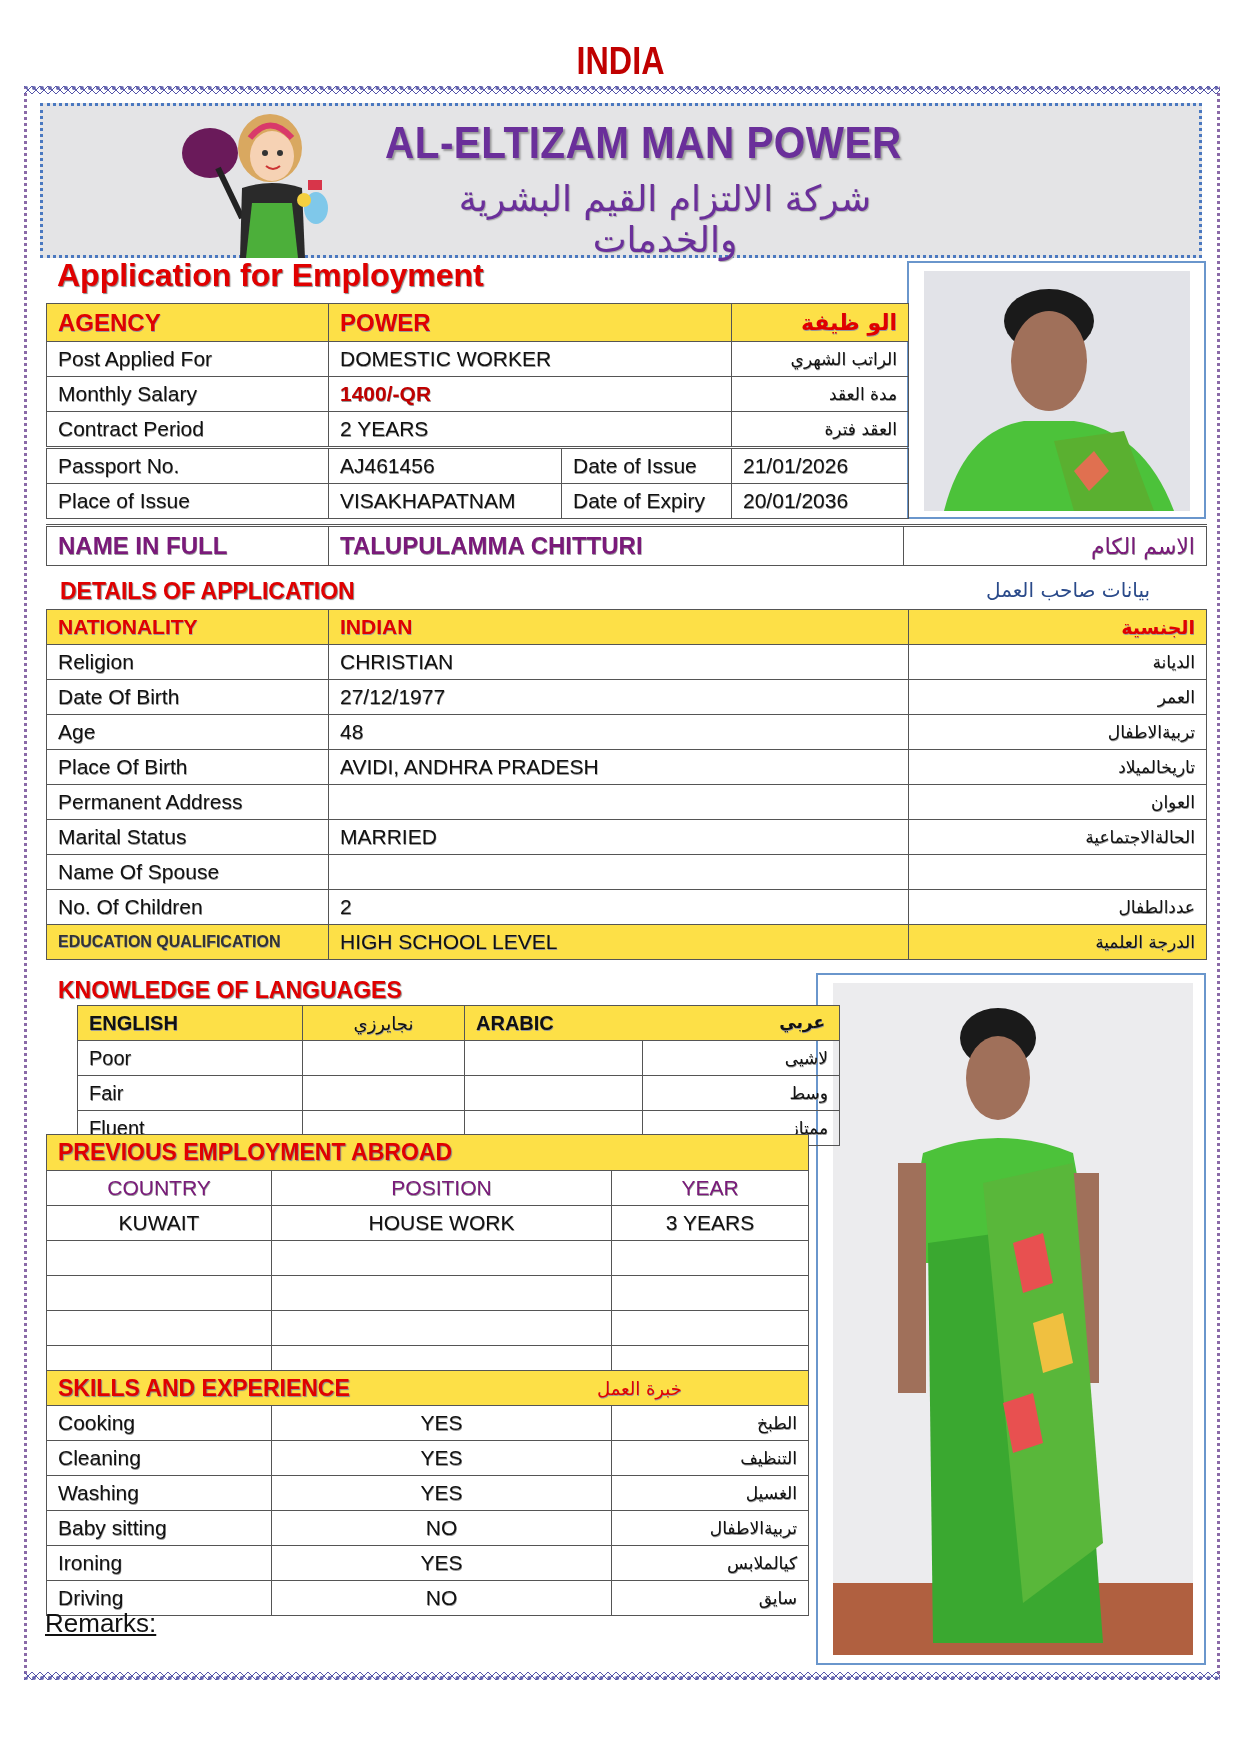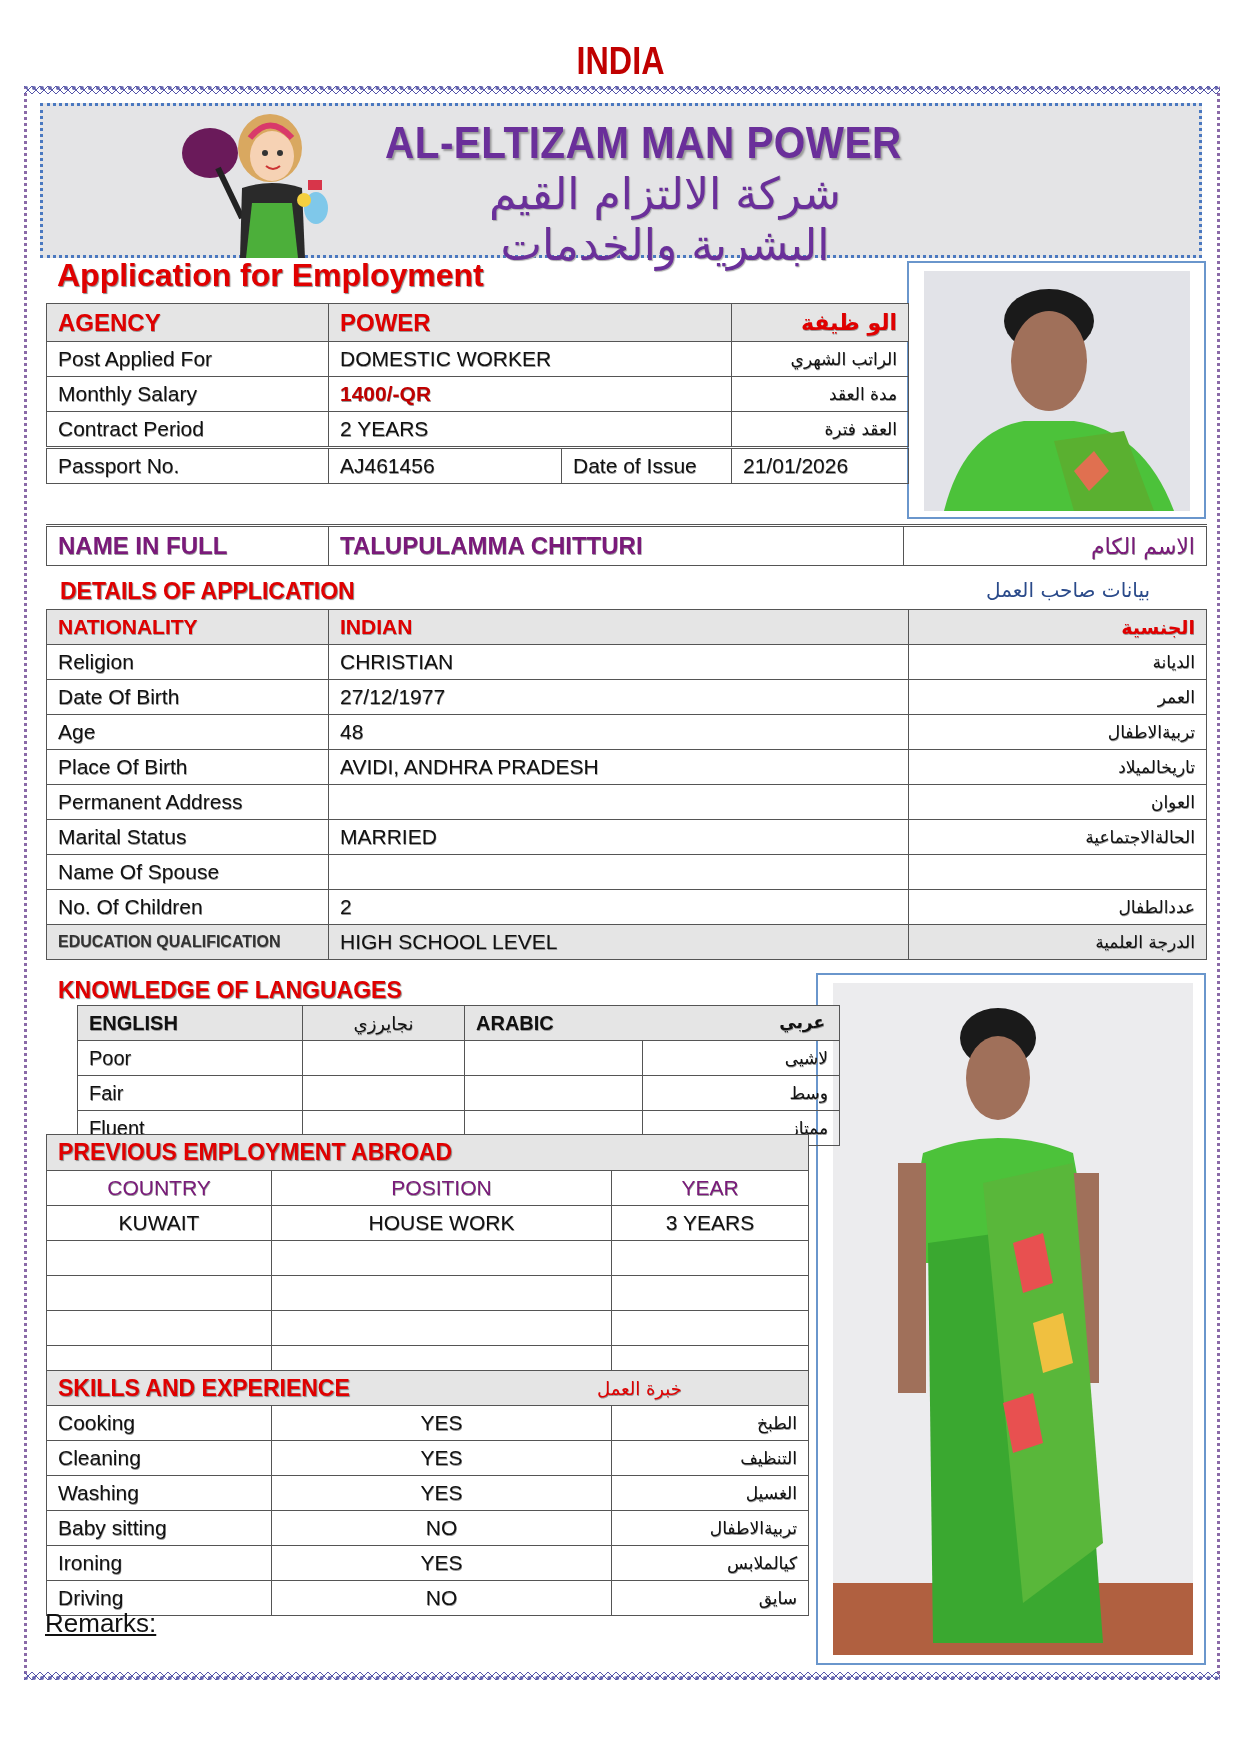--- a/index.html
+++ b/index.html
@@ -14,28 +14,28 @@
     border-top:4px dotted #6a6ab0; border-bottom:4px dotted #6a6ab0;
     border-left:3px dotted #8a6aa8; border-right:3px dotted #8a6aa8; box-sizing:border-box; }
   .zig { left:24px; width:1196px; height:8px;
     background-image:linear-gradient(135deg, transparent 45%, #5555aa 45%, #5555aa 55%, transparent 55%),
                      linear-gradient(45deg, transparent 45%, #5555aa 45%, #5555aa 55%, transparent 55%);
     background-size:8px 8px; }
   .header-box { left:40px; top:103px; width:1162px; height:155px; background:#e4e4e6;
     border:3px dotted #4a78c0; box-sizing:border-box; }
   .company-en { left:385px; top:118px; font-size:44px; font-weight:bold; color:#6a2f9a;
     letter-spacing:0.5px; text-shadow:2px 2px 2px #999; transform:scaleX(0.92); transform-origin:left; }
-  .company-ar { left:415px; top:168px; width:500px; font-size:44px; color:#6a2f9a; direction:rtl; text-align:center;
+  .company-ar { left:415px; top:178px; width:500px; font-size:36px; color:#6a2f9a; direction:rtl; text-align:center;
     font-family:"DejaVu Sans", sans-serif; text-shadow:1px 1px 1px #aaa; }
   .logo { left:180px; top:108px; width:170px; height:150px; }
   .app-title { left:57px; top:257px; font-size:32px; font-weight:bold; color:#e00000; text-shadow:1px 1px 1px #888; }
   table { border-collapse:collapse; position:absolute; table-layout:fixed; }
   td { border:1.5px solid #555; padding:0 11px; font-size:21px; height:34px; overflow:hidden; white-space:nowrap;
        text-shadow:0.5px 0.5px 0.5px #999; }
-  .hdr td { background:#e5e5e5; }
+  .hdr td { background:#fde047; }
   .red { color:#e00000; font-weight:bold; }
   .darkred { color:#c00000; font-weight:bold; }
   .purple { color:#7a1a7a; font-weight:bold; }
   .ar { direction:rtl; text-align:right; font-family:"DejaVu Sans", sans-serif; font-size:17px; }
   .center { text-align:center; }
   .section-title { font-size:23px; font-weight:bold; color:#e00000; font-family:"Liberation Sans", sans-serif; text-shadow:1px 1px 1px #888; }
   .photo-frame { border:2px solid #6a96cc; box-sizing:border-box; background:#fff; }
   .photo { background:#e6e6e8; position:absolute; overflow:hidden; }
   .remarks { left:45px; top:1608px; font-size:26px;text-decoration:underline; }
 </style>
@@ -115,20 +115,26 @@
   <tr>
     <td>Contract Period</td>
     <td colspan="2">2 YEARS</td>
     <td class="ar">العقد فترة</td>
   </tr>
   <tr style="border-top:3px double #555">
     <td>Passport No.</td>
     <td>AJ461456</td>
     <td>Date of Issue</td>
     <td>21/01/2026</td>
+  </tr>
+  <tr>
+    <td>Place of Issue</td>
+    <td>VISAKHAPATNAM</td>
+    <td>Date of Expiry</td>
+    <td>20/01/2036</td>
   </tr>
 </tbody>
   </table>
 
 <table style="left:46px; top:524px; width:1160px;">
   <colgroup>
       <col style="width:282px">
       <col style="width:575px">
       <col style="width:303px">
     </colgroup>

